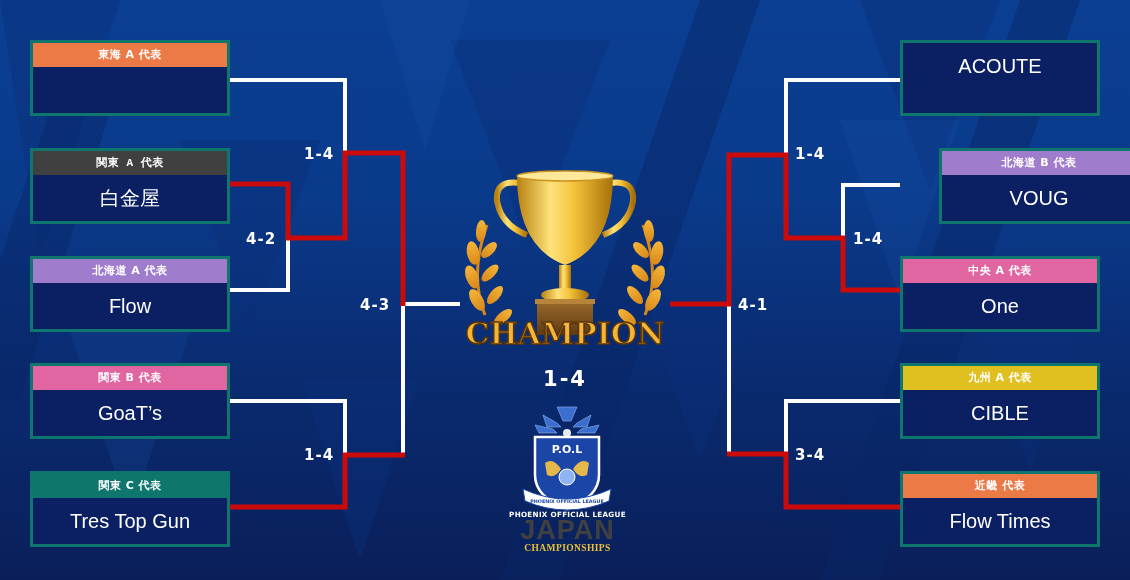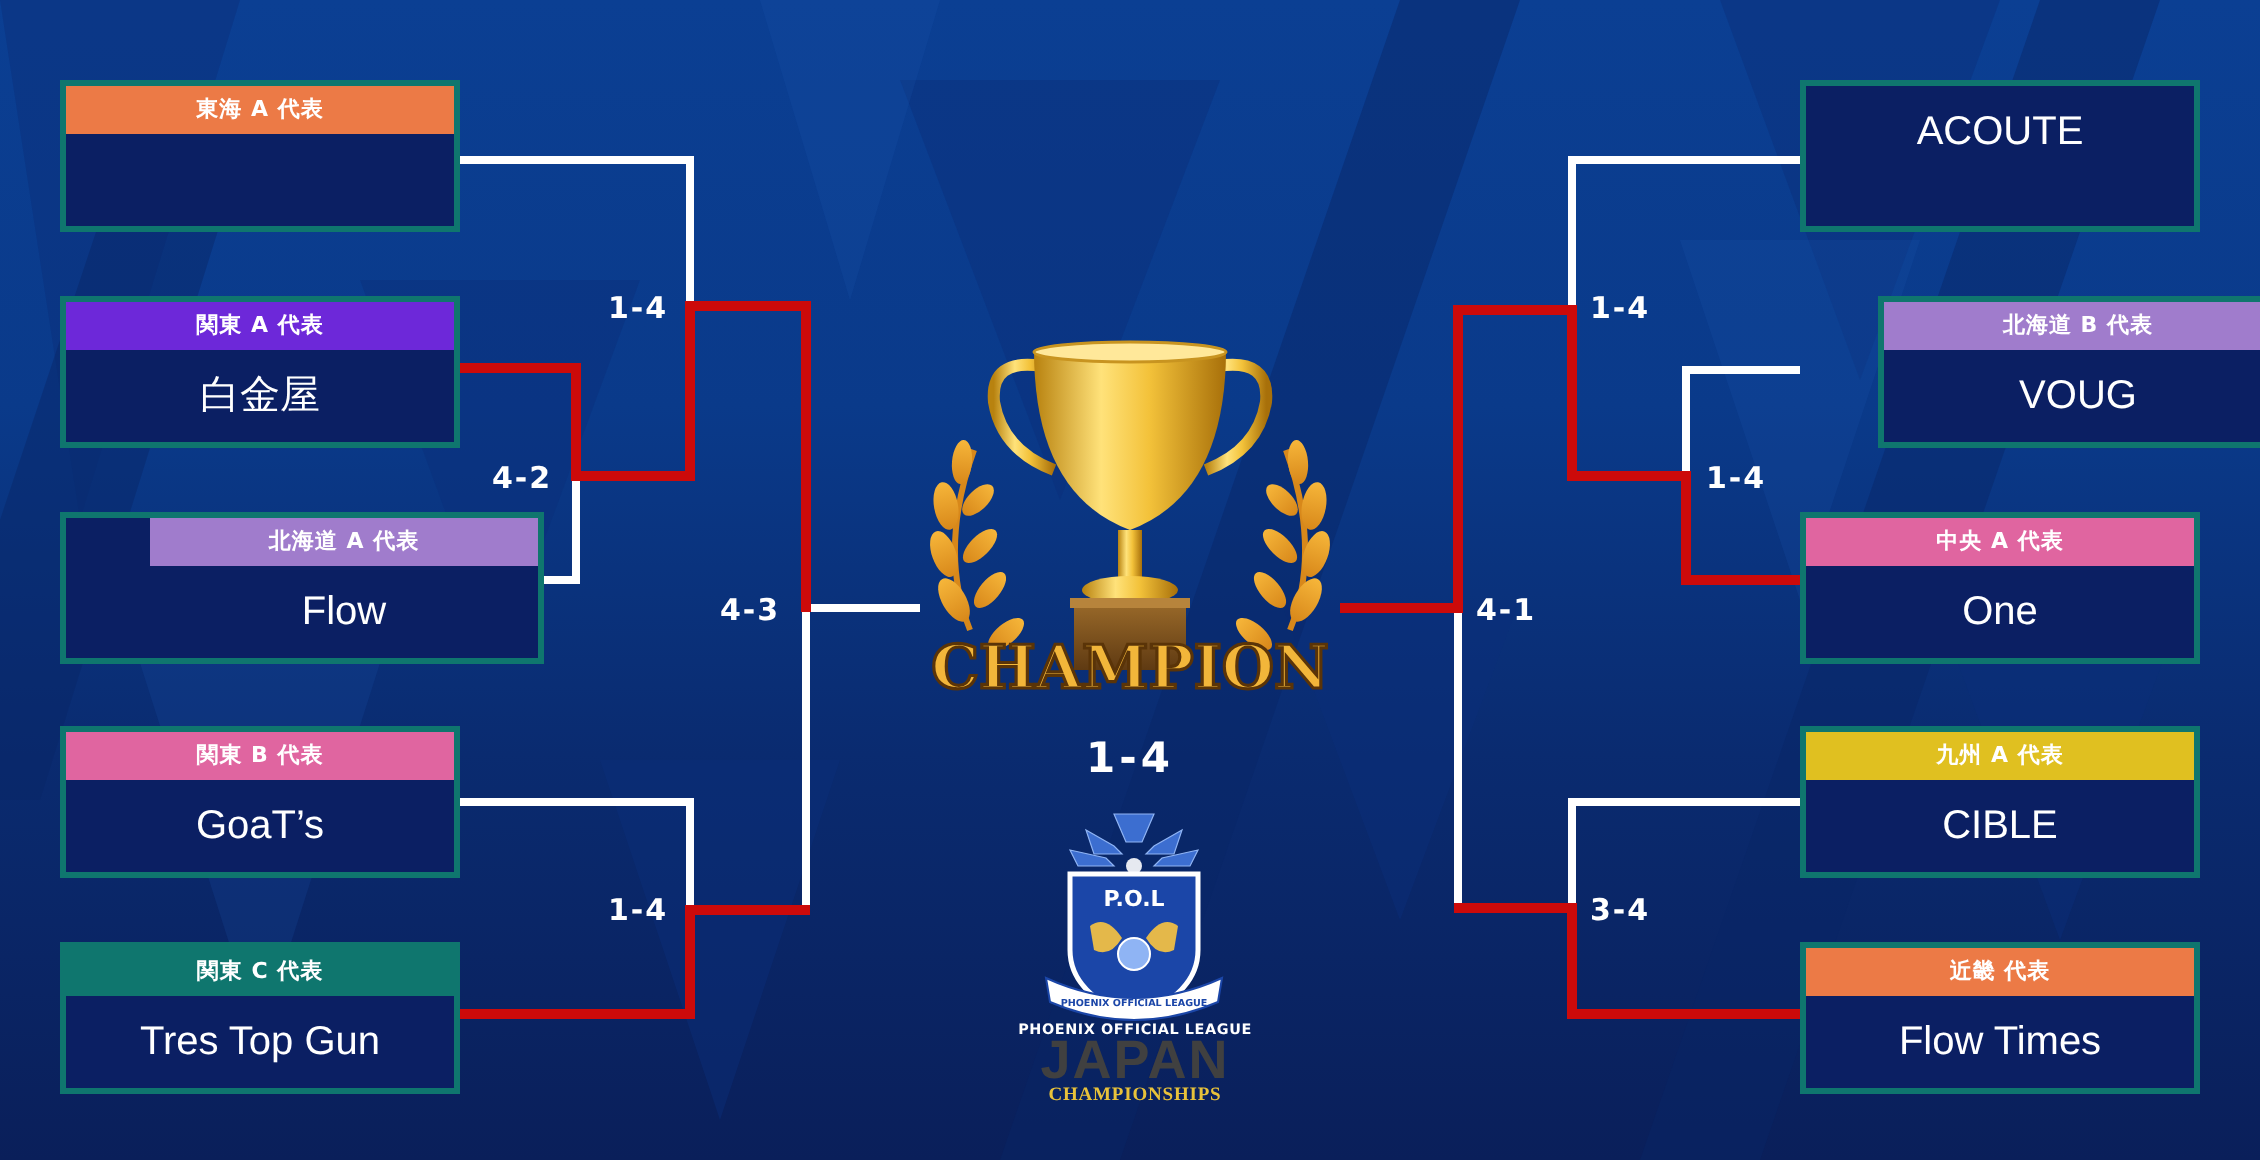--- a/index.html
+++ b/index.html
@@ -88,24 +88,24 @@
 
     <polyline points="900,290 843,290 843,238 786,238 786,155 729,155 729,304 670,304" stroke="#cc0a0a" stroke-width="5"></polyline>
     <polyline points="900,507 786,507 786,454 727,454" stroke="#cc0a0a" stroke-width="5"></polyline>
   </g>
 </svg>
 
 <div class="card" style="left:30px;top:40px;">
   <div class="hdr" style="background:#ec7a46;">東海 A 代表</div>
 </div>
 <div class="card" style="left:30px;top:148px;">
-  <div class="hdr" style="background:#6d28d9;">関東 A 代表</div>
+  <div class="hdr" style="background:#404040;font-family:Liberation Mono, monospace;">関東 A 代表</div>
   <div class="name">白金屋</div>
 </div>
-<div class="card" style="left:30px;top:256px;padding-left:42px;">
+<div class="card" style="left:30px;top:256px;">
   <div class="hdr" style="background:#a07ccc;">北海道 A 代表</div>
   <div class="name">Flow</div>
 </div>
 <div class="card" style="left:30px;top:363px;">
   <div class="hdr" style="background:#e065a0;">関東 B 代表</div>
   <div class="name">GoaT’s</div>
 </div>
 <div class="card" style="left:30px;top:471px;">
   <div class="hdr" style="background:#0f766e;">関東 C 代表</div>
   <div class="name">Tres Top Gun</div>

